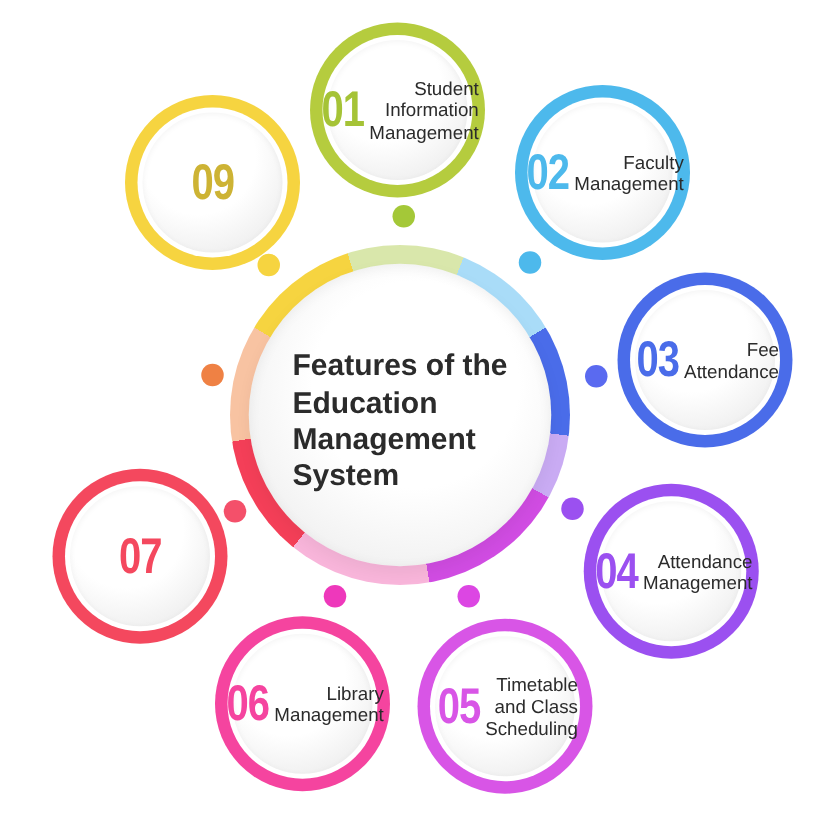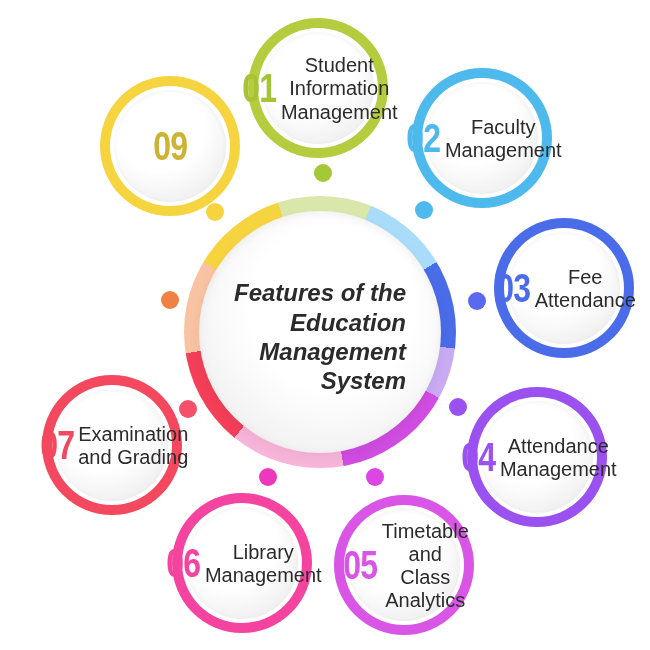--- a/index.html
+++ b/index.html
@@ -8,21 +8,21 @@
     font-family:"Liberation Sans",sans-serif;
   }
   
   .hub{
     position:absolute;left:184px;top:196px;width:272px;height:272px;border-radius:50%;
   }
   .hub-disc{
     position:absolute;inset:15px;border-radius:50%;
     background:radial-gradient(circle at 55% 40%, #ffffff 42%, #e8e8e8 100%);
     box-shadow:inset 0 2px 10px rgba(0,0,0,0.06), 0 5px 12px rgba(0,0,0,0.05);
-    display:flex;align-items:center;justify-content:center;text-align:right;font-style:italic;
+    display:flex;align-items:center;justify-content:center;text-align:left;
   }
   .hub-title{
     font-size:24px;font-weight:700;line-height:1.22;color:#2b2b2b;
     white-space:pre-line;padding-top:10px;
   }
   
   .sat{
     position:absolute;width:140px;height:140px;border-radius:50%;
     background:var(--ring,#ccc);
   }
@@ -34,21 +34,21 @@
     background:radial-gradient(circle at 40% 32%, #ffffff 45%, #e6e6e6 100%);
     box-shadow:inset 0 1px 5px rgba(0,0,0,0.05);
     display:flex;flex-direction:row;align-items:center;justify-content:center;
     text-align:center;
   }
   .sat-num{
     display:block;font-size:40px;font-weight:700;line-height:0.95;
     transform:scaleX(0.8);color:var(--num,#333);letter-spacing:-1px;
   }
   .sat-label{
-    font-size:20px;line-height:1.16;color:#2b2b2b;white-space:pre-line;margin-top:2px;
+    font-size:15px;line-height:1.16;color:#2b2b2b;white-space:pre-line;margin-top:2px;text-align:right;
   }
   .sat-1{left:248px;top:18px;}
   .sat-2{left:412px;top:68px;}
   .sat-3{left:494px;top:218px;}
   .sat-4{left:467px;top:387px;}
   .sat-5{left:334px;top:495px;}
   .sat-6{left:172px;top:493px;}
   .sat-7{left:42px;top:375px;}
   .sat-8{left:15px;top:227px;}
   .sat-9{left:100px;top:76px;}
@@ -105,35 +105,33 @@
       <span class="sat-num">04</span>
       <span class="sat-label">Attendance
 Management</span>
     </div>
   </div>
   <div class="sat sat-5" style="--ring: #d855e6; --num: #d855e6;">
     <div class="sat-disc">
       <span class="sat-num">05</span>
       <span class="sat-label">Timetable
 and Class
-Analytics</span>
+Scheduling</span>
     </div>
   </div>
   <div class="sat sat-6" style="--ring: #f5449f; --num: #f5449f;">
     <div class="sat-disc">
       <span class="sat-num">06</span>
       <span class="sat-label">Library
 Management</span>
     </div>
   </div>
   <div class="sat sat-7" style="--ring: #f4485e; --num: #f4485e;">
     <div class="sat-disc">
       <span class="sat-num">07</span>
-      <span class="sat-label">Examination
-and Grading</span>
     </div>
   </div>
   <div class="sat sat-9" style="--ring: #f6d440; --num: #cdb334;">
     <div class="sat-disc">
       <span class="sat-num">09</span>
     </div>
   </div>
 
   <div class="dot dot-1" style="background: rgb(164, 200, 56);"></div>
   <div class="dot dot-2" style="background: rgb(77, 185, 236);"></div>

